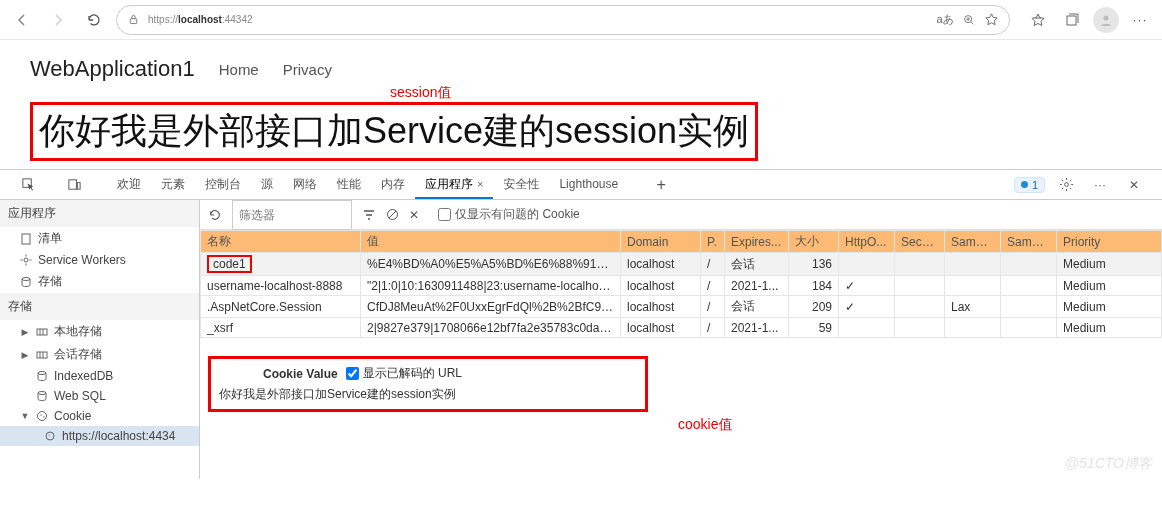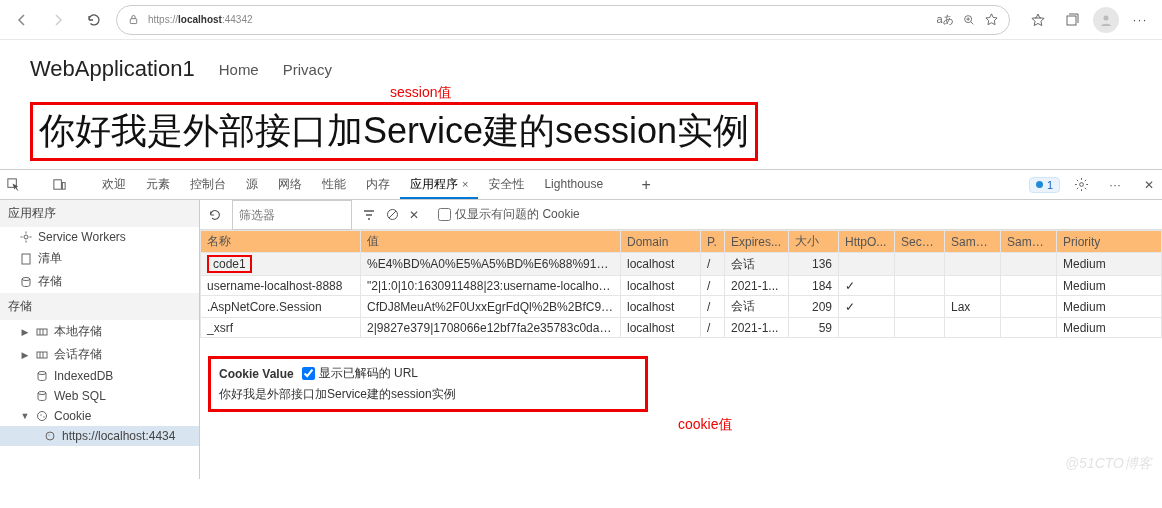--- a/index.html
+++ b/index.html
@@ -17,21 +17,21 @@
     .page { padding: 16px 30px 8px; position: relative; }
     .site-nav { display:flex; align-items:center; gap:24px; margin-bottom: 20px; }
     .site-brand { font-size: 22px; color:#222; }
     .site-link { font-size: 15px; color:#555; }
     .annot-session { position:absolute; top: 44px; left: 390px; color:#e00; font-size:14px; }
     .heading-box { border: 3px solid #e00; padding: 2px 6px; display: inline-block; }
     .heading-box h1 { font-size: 36px; font-weight: 400; color:#111; }
     
     
     .devtools { border-top: 1px solid #ccc; display:flex; flex-direction:column; height: 310px; }
-    .dt-tabs { height: 30px; display:flex; align-items:center; padding: 0 0; border-bottom:1px solid #ccc; background:#fff; gap:20px; }
+    .dt-tabs { height: 30px; display:flex; align-items:center; padding: 0 15px; border-bottom:1px solid #ccc; background:#fff; gap:20px; }
     .dt-ticon { width:26px; height:24px; display:flex; align-items:center; justify-content:center; color:#555; cursor:pointer; }
     .dt-tab { padding: 6px 10px; font-size:12px; color:#555; cursor:pointer; white-space:nowrap; }
     .dt-tab.active { border-bottom: 2px solid #0078d4; color:#000; }
     .dt-close-x { font-size:11px; color:#666; margin-left:4px; }
     .dt-right { margin-left:auto; display:flex; align-items:center; gap:8px; }
     .badge-blue { background:#eaf3fb; border:1px solid #cfe6f8; border-radius:4px; padding:1px 6px; color:#0b63c4; font-size:11px; display:flex; align-items:center; gap:4px; }
     .dot-blue { width:7px; height:7px; border-radius:50%; background:#1f8ad6; }
     
     .dt-body { flex:1; display:flex; min-height:0; }
     
@@ -53,21 +53,21 @@
     
     .ck-table { width:100%; border-collapse:collapse; font-size:12px; table-layout:fixed; }
     .ck-table th, .ck-table td { border:1px solid #e5e5e5; padding:2px 6px; text-align:left; white-space:nowrap; overflow:hidden; text-overflow:ellipsis; height:20px; }
     .ck-table th { background:#fdba74; font-weight:400; color:#555; }
     .ck-table tr.sel td { background:#f2f2f2; }
     .ck-table td.num { text-align:right; }
     .name-hl { border:2px solid #e00; display:inline-block; padding:0 4px; }
     
     .cookie-detail { border:3px solid #e00; margin:18px 8px 0 8px; padding:6px 8px; width:440px; }
     .cd-head { display:flex; align-items:center; gap:8px; font-size:12px; }
-    .cd-head b { font-weight:600; }
+    .cd-head b { font-weight:600;margin-left:44px; }
     .cd-val { font-size:12px; margin-top:4px; color:#333; }
     .annot-cookie { position:absolute; left: 478px; top: 216px; color:#e00; font-size:14px; }
     
     .watermark { position:absolute; right:10px; bottom:6px; color:rgba(0,0,0,0.12); font-size:14px; font-style:italic; }
     
     svg { display:block; }
   </style>
 </head>
 <body>
 
@@ -172,30 +172,30 @@
       <div class="dt-ticon">···</div>
       <div class="dt-ticon">✕</div>
     </div>
   </div>
 
   <div class="dt-body">
     <div class="dt-side">
       <div class="side-group-title">应用程序</div>
       <div class="side-item">
           <svg width="12" height="12" viewBox="0 0 12 12">
+            <rect x="2" y="1" width="8" height="10" stroke="#666" fill="none"></rect>
+          </svg>
+          <span>清单</span>
+        </div>
+      <div class="side-item">
+          <svg width="12" height="12" viewBox="0 0 12 12">
             <circle cx="6" cy="6" r="2" stroke="#666" fill="none"></circle>
             <path d="M6 .5v2M6 9.5v2M.5 6h2M9.5 6h2" stroke="#666"></path>
           </svg>
           <span>Service Workers</span>
-        </div>
-      <div class="side-item">
-          <svg width="12" height="12" viewBox="0 0 12 12">
-            <rect x="2" y="1" width="8" height="10" stroke="#666" fill="none"></rect>
-          </svg>
-          <span>清单</span>
         </div>
       <div class="side-item">
           <svg width="12" height="12" viewBox="0 0 12 12">
             <ellipse cx="6" cy="3" rx="4" ry="1.5" stroke="#666" fill="none"></ellipse>
             <path d="M2 3v6c0 1 2 1.5 4 1.5s4-.5 4-1.5V3" stroke="#666" fill="none"></path>
           </svg>
           <span>存储</span>
         </div>
 
       <div class="side-group-title">存储</div>

